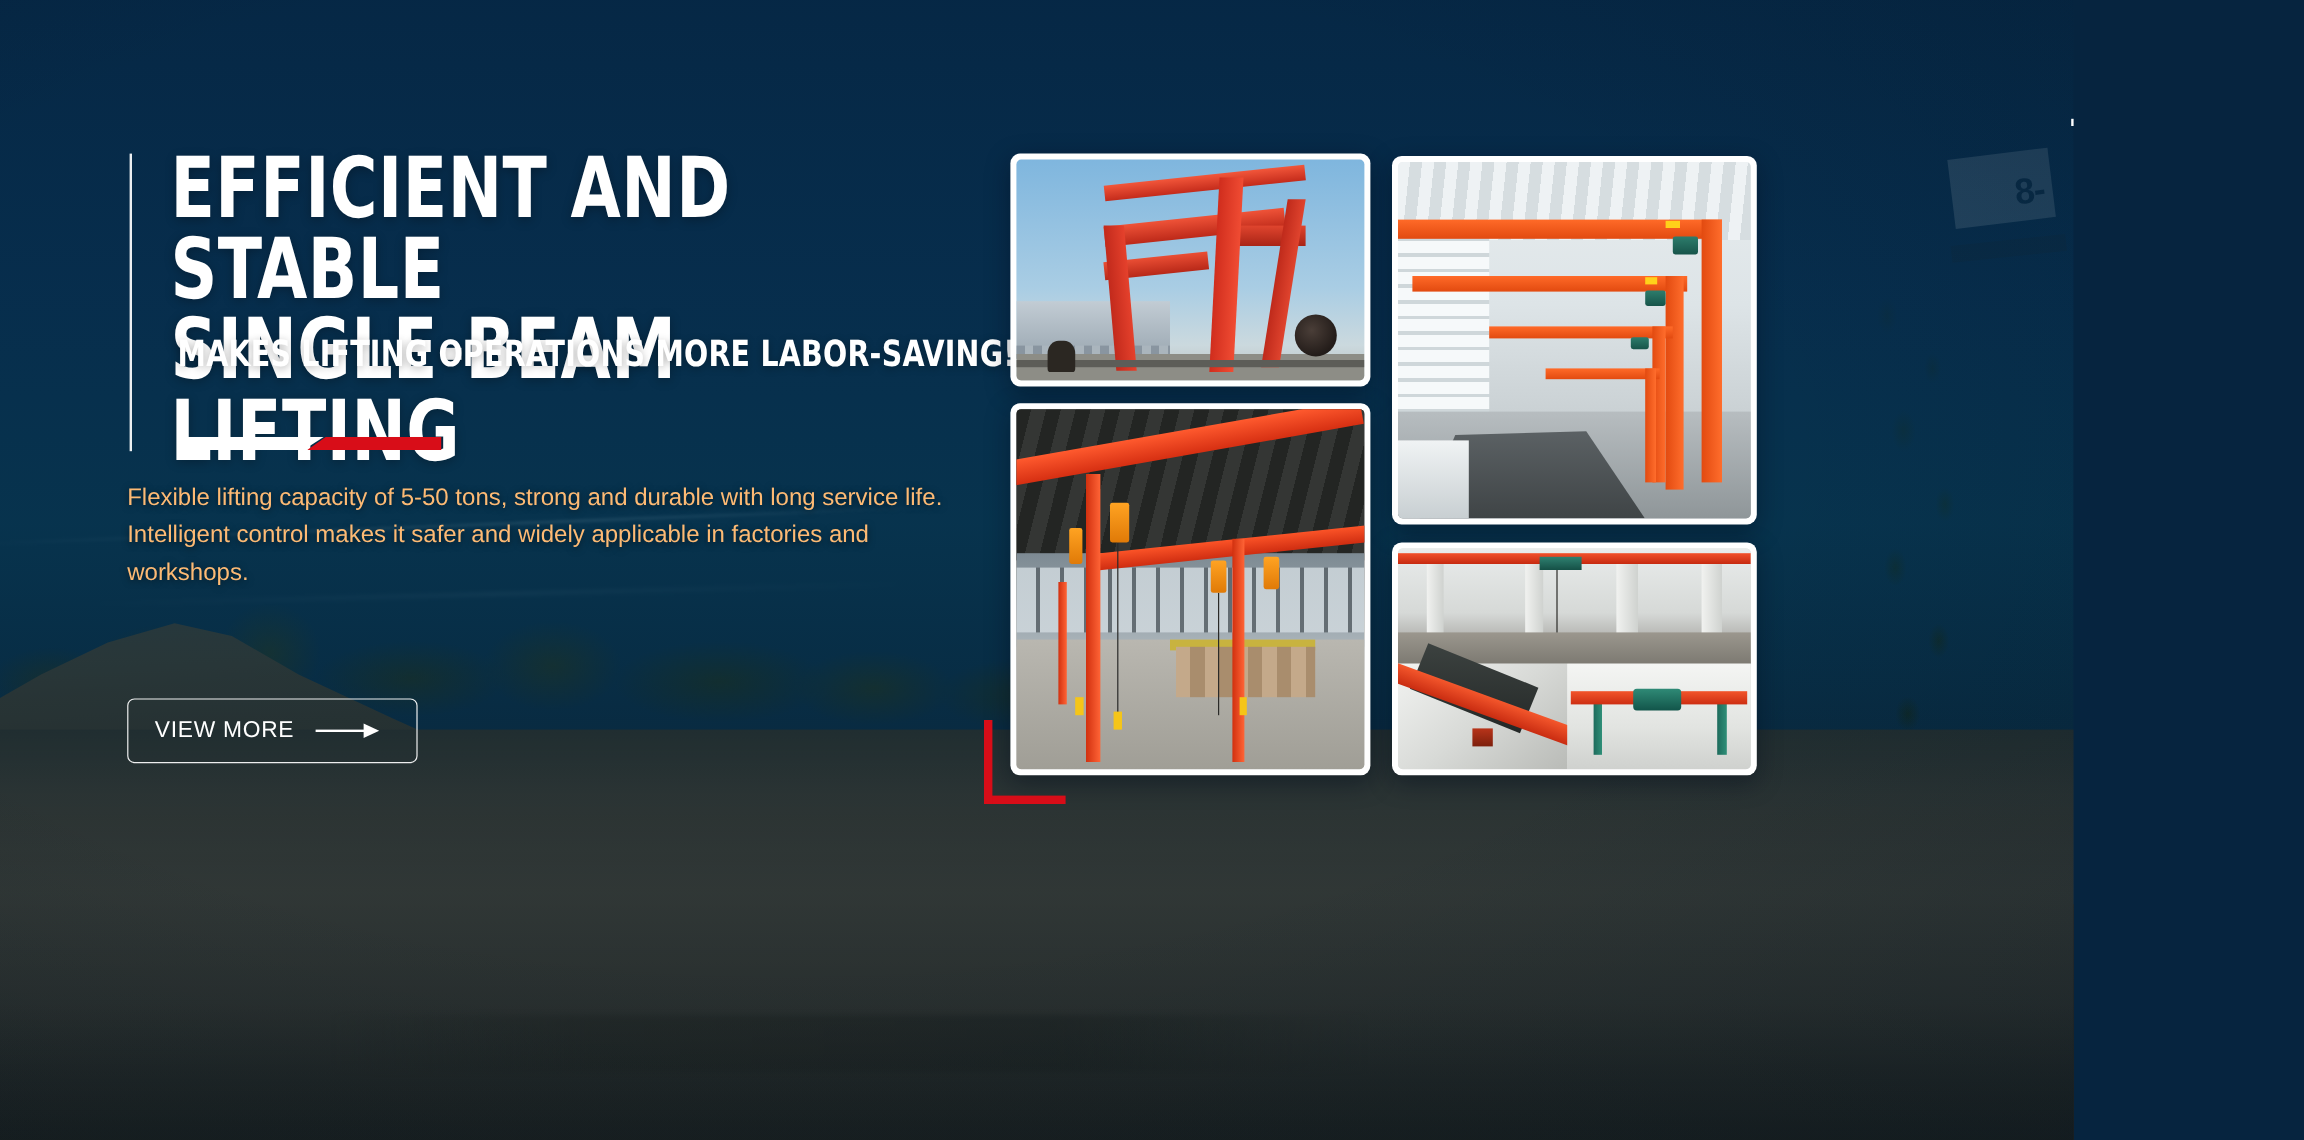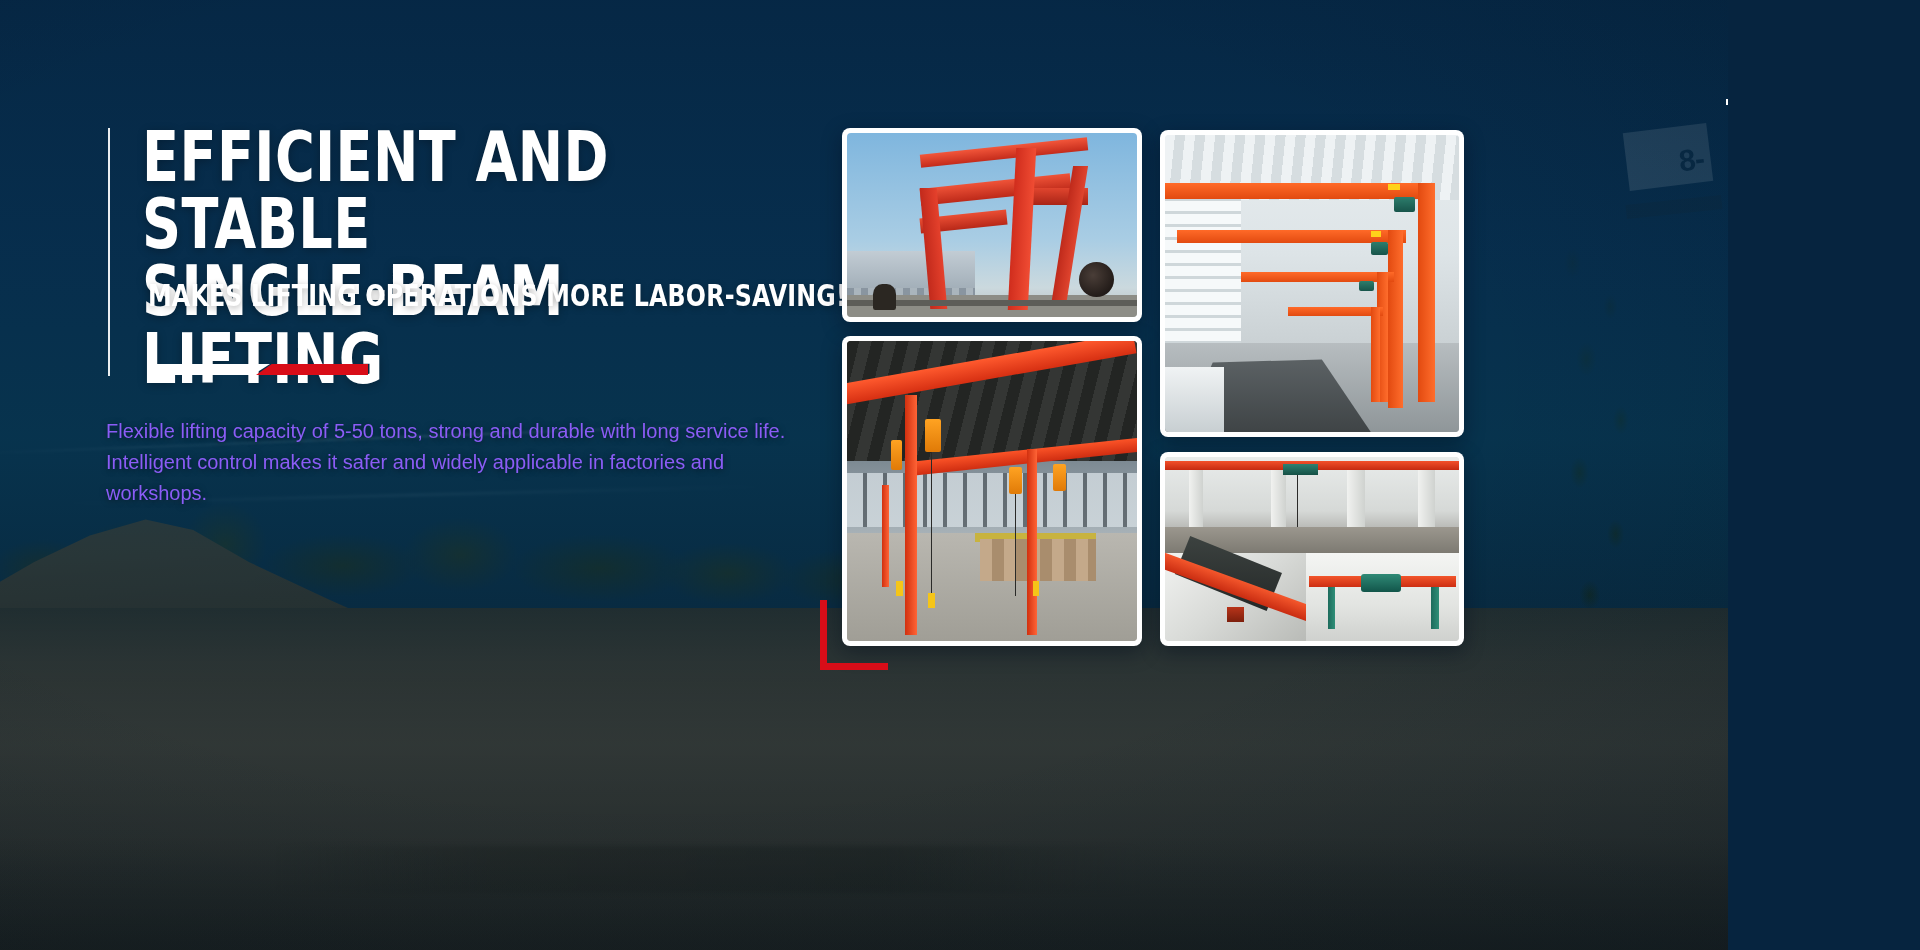--- a/index.html
+++ b/index.html
@@ -140,22 +140,22 @@
   .divider { position:absolute; left:148px; top:364px; width:220px; height:11px; }
   .divider .w {
     position:absolute; left:0; top:0; width:122px; height:11px; background:#ffffff;
     clip-path:polygon(0 0,100% 0,86% 100%,0 100%);
   }
   .divider .r {
     position:absolute; left:108px; top:0; width:112px; height:11px; background:#d80d18;
     clip-path:polygon(14% 0,100% 0,100% 100%,0 100%);
   }
   .body-copy {
-    position:absolute; left:106px; top:416px; width:680px;
-    color:#8b5cf6; font-size:20px; line-height:1.55;
+    position:absolute; left:106px; top:400px; width:680px;
+    color:#fdba74; font-size:20px; line-height:1.55;
     text-shadow:0 1px 6px rgba(0,0,0,.55);
   }
   .btn {
     position:absolute; left:106px; top:582px; width:242px; height:54px;
     border:1px solid rgba(255,255,255,.92); border-radius:6px;
     display:flex; align-items:center; justify-content:flex-start;
     color:#fff; font-size:19px; letter-spacing:.6px; cursor:pointer;
     padding-left:22px; background:transparent;
   }
   .btn .arrow { position:relative; margin-left:18px; width:58px; height:12px; }
@@ -428,20 +428,27 @@
 
     <div class="subhead">MAKES LIFTING OPERATIONS MORE LABOR-SAVING!</div>
 
     <div class="divider">
       <div class="w"></div>
       <div class="r"></div>
     </div>
 
     <p class="body-copy">Flexible lifting capacity of 5-50 tons, strong and durable with long service life.   Intelligent control makes it safer and widely applicable in factories and workshops.</p>
 
+    <div class="btn">
+      <span>VIEW MORE</span>
+      <span class="arrow">
+        <span class="shaft"></span>
+          <span class="head"></span>
+      </span>
+    </div>
   </div>
 
   <div class="collage">
 
     <div class="card c-tl">
       <div class="ph p1">
         <div class="bldg"></div>
           <div class="bldg2"></div>
           <div class="horizon"></div>
         <div class="beam-top"></div>

